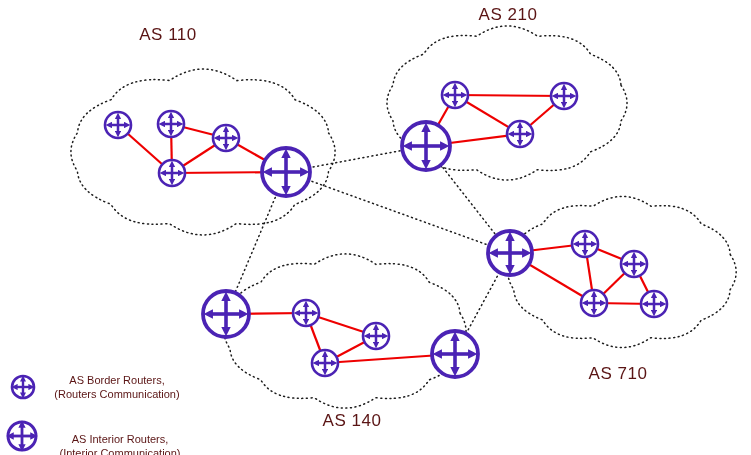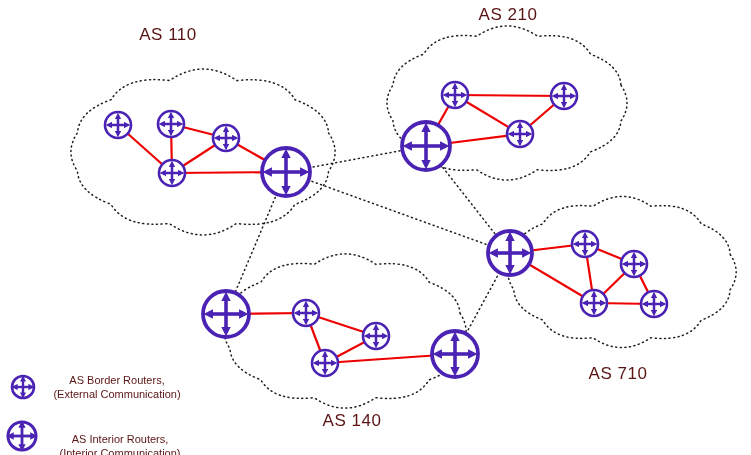--- a/index.html
+++ b/index.html
@@ -215,21 +215,21 @@
     <div class="legend-item" style="left:4px;top:368px;">
       <svg class="legend-icon" id="legend-icon-0" width="38" height="38">
           <circle cx="19" cy="19" r="11" fill="#ffffff" stroke="#4b23b4" stroke-width="2.6"></circle>
           <line x1="19" y1="19" x2="19" y2="13" stroke="#4b23b4" stroke-width="2.4" marker-end="url(#ah)"></line>
           <line x1="19" y1="19" x2="19" y2="25" stroke="#4b23b4" stroke-width="2.4" marker-end="url(#ah)"></line>
           <line x1="19" y1="19" x2="13" y2="19" stroke="#4b23b4" stroke-width="2.4" marker-end="url(#ah)"></line>
           <line x1="19" y1="19" x2="25" y2="19" stroke="#4b23b4" stroke-width="2.4" marker-end="url(#ah)"></line>
         </svg>
       <div class="legend-text" style="width: 150px; color: rgb(90, 20, 20);">
         <div>AS Border Routers,</div>
-        <div>(External Communication)</div>
+        <div>(Routers Communication)</div>
       </div>
     </div>
     <div class="legend-item" style="left:2px;top:412px;">
       <svg class="legend-icon" id="legend-icon-1" width="40" height="40">
           <circle cx="20" cy="20" r="14" fill="#ffffff" stroke="#4b23b4" stroke-width="3"></circle>
           <line x1="20" y1="20" x2="20" y2="11" stroke="#4b23b4" stroke-width="2.8" marker-end="url(#ah)"></line>
           <line x1="20" y1="20" x2="20" y2="29" stroke="#4b23b4" stroke-width="2.8" marker-end="url(#ah)"></line>
           <line x1="20" y1="20" x2="11" y2="20" stroke="#4b23b4" stroke-width="2.8" marker-end="url(#ah)"></line>
           <line x1="20" y1="20" x2="29" y2="20" stroke="#4b23b4" stroke-width="2.8" marker-end="url(#ah)"></line>
         </svg>

